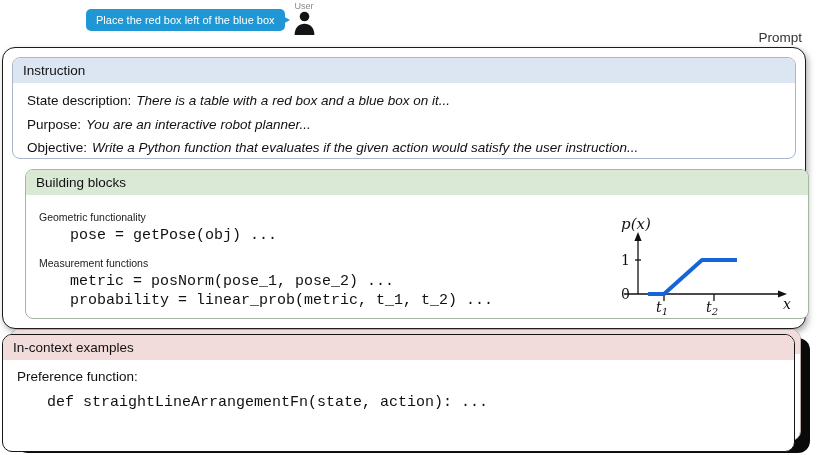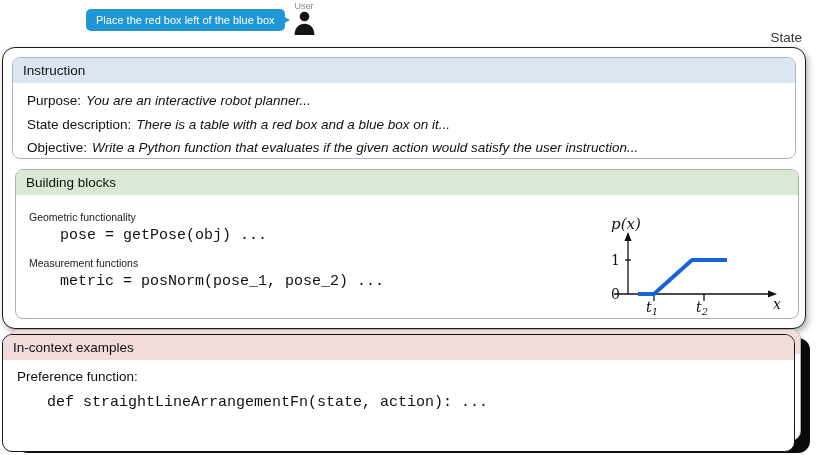--- a/index.html
+++ b/index.html
@@ -37,21 +37,21 @@
   }
   .section-header{
     height:25px;line-height:25px;padding-left:10px;font-size:13.5px;color:#111;
   }
   .intro-card{left:9px;top:9px;width:782px;height:100px;border:1px solid #a9b6c9;}
   .intro-card .section-header{background:#dce6f2;}
   .intro-body{padding:6px 14px 0 14px;}
   .intro-line{font-size:13.5px;line-height:23.5px;white-space:nowrap;}
   .lbl{margin-right:5px;}
   .it{font-style:italic;}
-  .bb-card{left:12px;top:121px;width:782px;height:148px;border:1px solid #a3b8a0;}
+  .bb-card{left:22px;top:121px;width:782px;height:148px;border:1px solid #a3b8a0;}
   .bb-card .section-header{background:#d9e9d5;}
   .bb-body{padding-top:4px;position:relative;}
   .bb-group-label{font-size:10.5px;line-height:13px;margin:12px 0 2px 13px;color:#222;}
   .bb-code{
     font-family:"Liberation Mono","DejaVu Sans Mono",monospace;
     font-size:15px;line-height:19px;margin-left:44px;white-space:nowrap;
   }
   .plot{position:absolute;left:570px;top:46px;width:200px;height:100px;}
   .plot text{font-family:"DejaVu Serif", serif;fill:#111;}
   .plot .math{font-style:italic;}
@@ -81,46 +81,47 @@
 </head>
 <body>
 
 <div class="user-label">User</div>
 <div class="chat-bubble">Place the red box left of the blue box</div>
 <div class="bubble-tail"></div>
 <svg class="avatar" viewBox="0 0 24 25">
   <circle cx="12" cy="6.3" r="4.6" fill="#141414"></circle>
   <path d="M2.5,24 C2.5,16.5 7,13.2 12,13.2 C17,13.2 21.5,16.5 21.5,24 Z" fill="#141414"></path>
 </svg>
-<div class="prompt-label">State</div>
+<div class="prompt-label">Prompt</div>
 
 <div class="prompt-box">
 
   <div class="section-card intro-card">
     <div class="section-header">Instruction</div>
     <div class="intro-body">
       <div class="intro-line">
-        <span class="lbl">Purpose:</span><span class="it">You are an interactive robot planner...</span>
+        <span class="lbl">State description:</span><span class="it">There is a table with a red box and a blue box on it...</span>
       </div>
       <div class="intro-line">
-        <span class="lbl">State description:</span><span class="it">There is a table with a red box and a blue box on it...</span>
+        <span class="lbl">Purpose:</span><span class="it">You are an interactive robot planner...</span>
       </div>
       <div class="intro-line">
         <span class="lbl">Objective:</span><span class="it">Write a Python function that evaluates if the given action would satisfy the user instruction...</span>
       </div>
     </div>
   </div>
 
   <div class="section-card bb-card">
     <div class="section-header">Building blocks</div>
     <div class="bb-body">
       <div class="bb-group-label">Geometric functionality</div>
       <div class="bb-code">pose = getPose(obj) ...</div>
       <div class="bb-group-label">Measurement functions</div>
       <div class="bb-code">metric = posNorm(pose_1, pose_2) ...</div>
+      <div class="bb-code">probability = linear_prob(metric, t_1, t_2) ...</div>
     </div>
 
     <svg class="plot" viewBox="0 0 200 100">
       <text class="math" x="40" y="13" font-size="15" text-anchor="middle">p(x)</text>
 
       <line x1="42" y1="78" x2="42" y2="24" stroke="#111" stroke-width="1.3"></line>
       <polygon points="42,16 38.4,25 45.6,25" fill="#111"></polygon>
       <line x1="39" y1="44" x2="45" y2="44" stroke="#111" stroke-width="1.3"></line>
       <text x="34" y="49" font-size="14" text-anchor="end">1</text>
       <text x="34" y="83" font-size="14" text-anchor="end">0</text>

